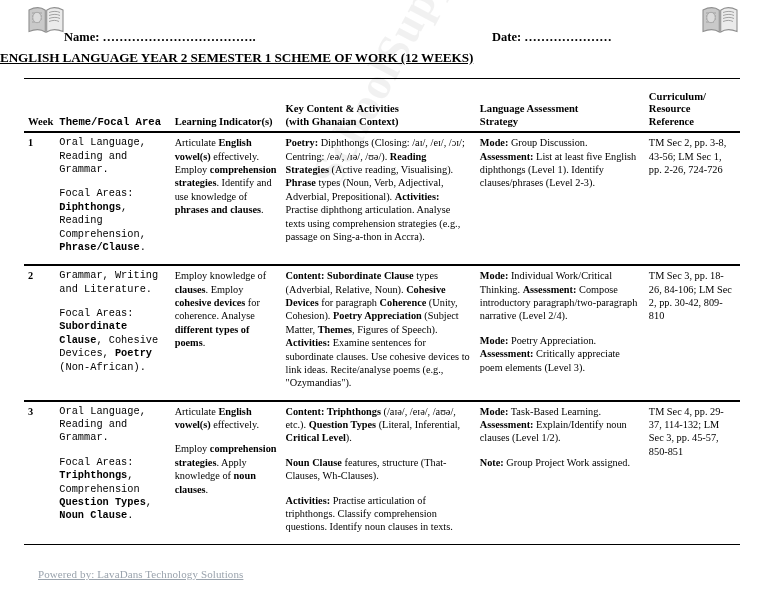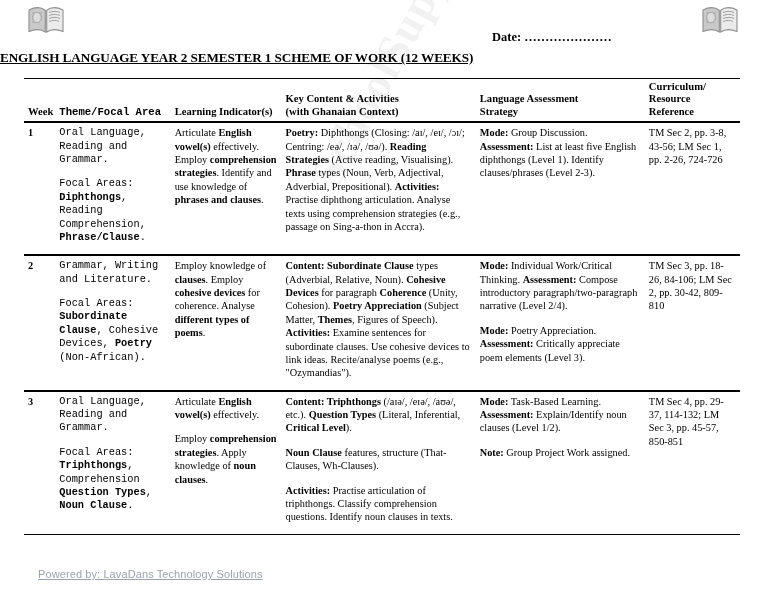--- a/index.html
+++ b/index.html
@@ -97,21 +97,21 @@
     font-size: 10.3px;
     line-height: 1.28;
     color: #000;
     z-index: 2;
   }
   .sow-table thead th {
     text-align: left;
     vertical-align: bottom;
     font-weight: bold;
     font-size: 10.6px;
-    padding: 2px 6px 2px 0;
+    padding: 12px 6px 2px 0;
     border-top: 1.6px solid #000;
     border-bottom: 2.4px double #000;
     line-height: 1.22;
   }
   .sow-table thead tr.spacer th {
     border-top: none;
     border-bottom: none;
     height: 10px;
     padding: 0;
   }
@@ -136,21 +136,21 @@
   .cell-block { display: block; }
   .cell-gap   { display: block; height: 11px; }
 
   b, strong { font-weight: bold; }
 
   
   .footer {
     position: absolute;
     left: 38px;
     top: 568px;
-    font-family: Liberation Sans, sans-serif;
+    font-family: Liberation Serif, serif;
     font-size: 11px;
     color: #9aa3ad;
     text-decoration: underline;
     letter-spacing: 0.1px;
     text-align: right;
   }
 </style>
 </head>
 <body>
 
@@ -166,20 +166,21 @@
 
   <svg class="book-icon right" viewBox="0 0 40 32">
     <path d="M3 6 C9 3 15 3 19.3 6.2 L19.3 28 C15 25 9 25 3 27.5 Z" fill="#c9c9c9" stroke="#8f8f8f" stroke-width="1.1"></path>
     <path d="M37 6 C31 3 25 3 20.7 6.2 L20.7 28 C25 25 31 25 37 27.5 Z" fill="#ebebeb" stroke="#8f8f8f" stroke-width="1.1"></path>
     <path d="M6 9 L16 9 M6 12 L16 12 M6 15 L16 15 M6 18 L14 18" stroke="#9a9a9a" stroke-width="0.8"></path>
     <path d="M23 8.5 C27 7 31 7 34 8.5 M23 11.5 C27 10 31 10 34 11.5 M23 14.5 C27 13 31 13 34 14.5 M23 17.5 C27 16 30 16 33 17.5" stroke="#9a9a9a" stroke-width="0.9" fill="none"></path>
     <ellipse cx="11" cy="13.5" rx="4.2" ry="5.2" fill="#dcdcdc" stroke="#9a9a9a" stroke-width="0.7"></ellipse>
   </svg>
 
   <div class="namedate">
+    <span class="name-label">Name: ……………………………….</span>
     <span class="date-label">Date: …………………</span>
   </div>
 
   <div class="doc-title">
     <span>ENGLISH LANGUAGE YEAR 2 SEMESTER 1 SCHEME OF WORK (12 WEEKS)</span>
   </div>
 
   <div class="watermark">SchoolSupport</div>
 
   <table class="sow-table">

